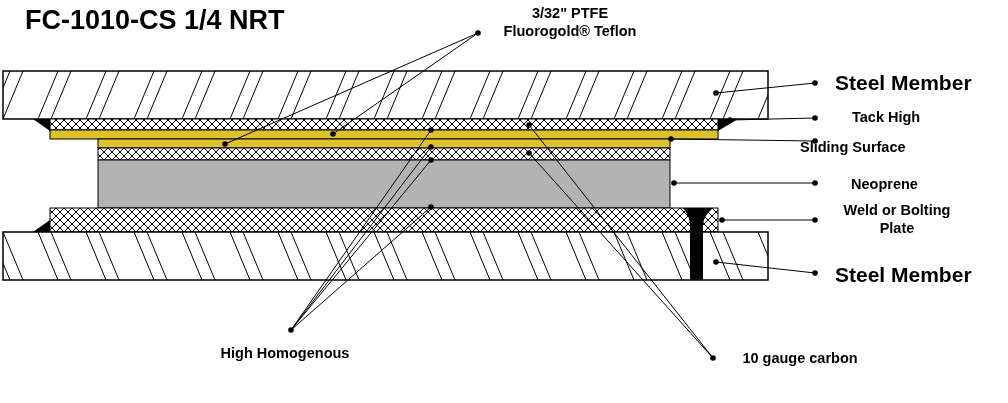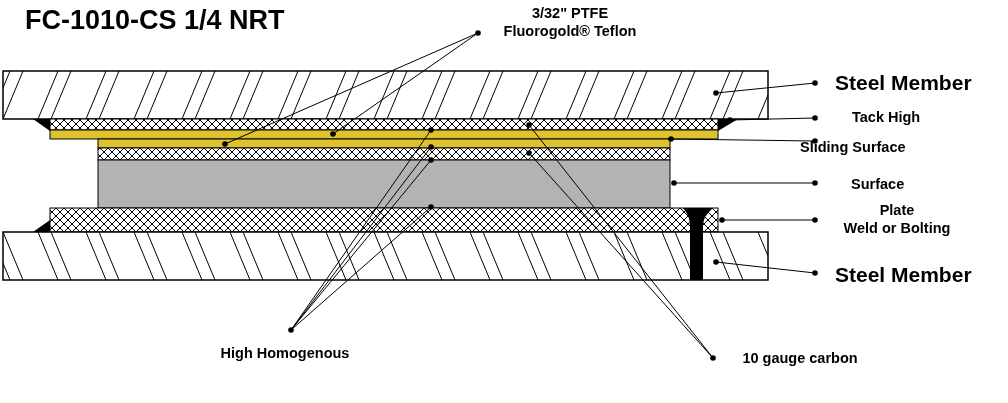--- a/index.html
+++ b/index.html
@@ -172,25 +172,25 @@
 <div class="lbl title">FC-1010-CS 1/4 NRT</div>
 
 <div class="lbl med" style="left:490px; top:4px; width:160px;">
   <div>3/32" PTFE</div>
   <div>Fluorogold® Teflon</div>
 </div>
 
 <div class="lbl big" style="left:835px; top:70px;">Steel Member</div>
 <div class="lbl med" style="left:852px; top:108px;">Tack High</div>
 <div class="lbl med" style="left:800px; top:132px;margin-top:6px;">Sliding Surface</div>
-<div class="lbl med" style="left:851px; top:175px;">Surface</div>
+<div class="lbl med" style="left:851px; top:175px;">Neoprene</div>
 
 <div class="lbl med" style="left:832px; top:201px; width:130px;">
+  <div>Weld or Bolting</div>
   <div>Plate</div>
-  <div>Weld or Bolting</div>
 </div>
 
 <div class="lbl big" style="left:835px; top:262px;">Steel Member</div>
 
 <div class="lbl med" style="left:195px; top:344px; width:180px;">
   <div>High Homogenous</div>
 </div>
 
 <div class="lbl med" style="left:715px; top:349px; width:170px;">
   <div>10 gauge carbon</div>

